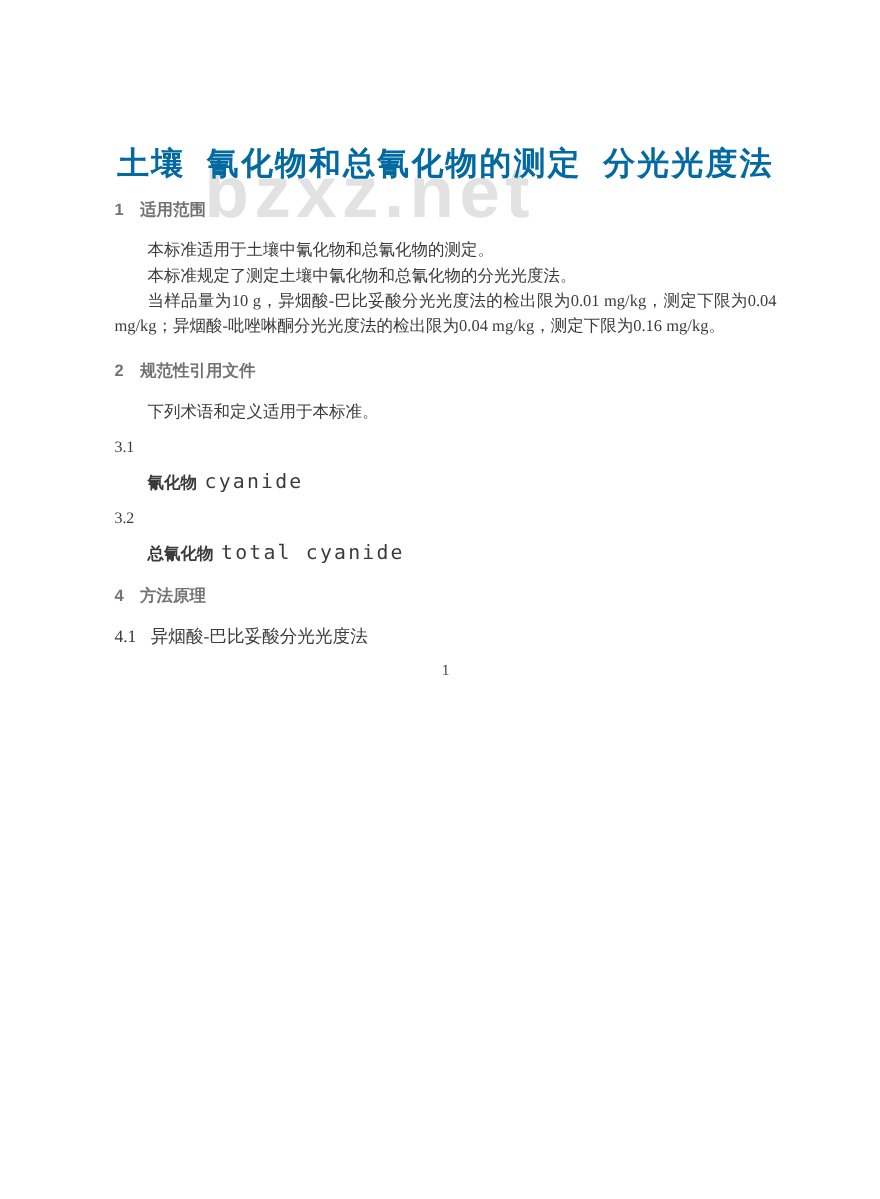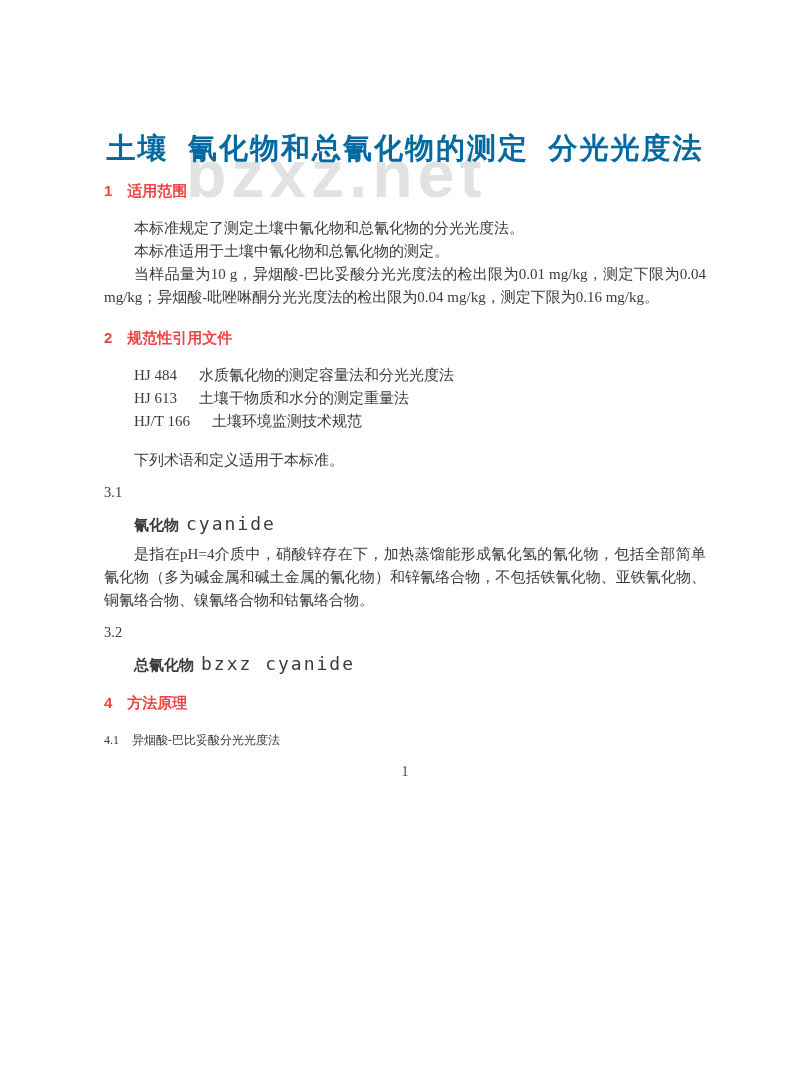--- a/index.html
+++ b/index.html
@@ -52,21 +52,21 @@
     text-indent: 2em;
     line-height: 24px;
     color: #353535;
   }
   .sec-heading {
     margin: 19px 0 0 0;
     font-family: "Liberation Sans", "DejaVu Sans", sans-serif;
     font-weight: bold;
     font-size: 15px;
     line-height: 20px;
-    color: #ef4444;
+    color: #737373;
   }
   .sec-heading .sec-num { margin-right: 15px; }
   [data-name="section-heading-1"] { margin-top: 15px; }
   [data-name="section-heading-2"] { }
   [data-name="section-heading-3"] { margin-top: 19px; }
   [data-name="section-heading-4"] { margin-top: 17px; }
   .para-group { margin-top: 16px; }
   .para {
     margin: 0;
     text-align: justify;
@@ -96,21 +96,21 @@
     font-size: 18px;
     letter-spacing: 2px;
   }
   .term-def {
     margin: 7px 0 0 0;
     text-align: justify;
     text-indent: 2em;
   }
   .subsec {
     margin: 16px 0 0 0;
-    font-size: 12px;
+    font-size: 16px;
   }
   .subsec .subsec-num { margin-right: 13px; }
   .page-num {
     margin: 8px 0 0 0;
     text-align: center;
     font-size: 14px;
     color: #4a4a4a;
   }
 </style>
 </head>
@@ -120,43 +120,37 @@
 
   <div class="watermark" data-name="watermark">bzxz.net</div>
 
   <div class="content" data-name="document-content">
 
     <h1 class="doc-title" data-name="document-title">土壤 氰化物和总氰化物的测定 分光光度法</h1>
 
 
     <h2 class="sec-heading" data-name="section-heading-1"><span class="sec-num" data-name="section-1-number">1</span><span data-name="section-1-title">适用范围</span></h2>
     <div class="para-group" data-name="section-1-body">
+      <p class="para" data-name="paragraph">本标准适用于土壤中氰化物和总氰化物的测定。</p>
       <p class="para" data-name="paragraph">本标准规定了测定土壤中氰化物和总氰化物的分光光度法。</p>
-      <p class="para" data-name="paragraph">本标准适用于土壤中氰化物和总氰化物的测定。</p>
       <p class="para" data-name="paragraph">当样品量为10 g，异烟酸-巴比妥酸分光光度法的检出限为0.01 mg/kg，测定下限为0.04 mg/kg；异烟酸-吡唑啉酮分光光度法的检出限为0.04 mg/kg，测定下限为0.16 mg/kg。</p>
     </div>
 
     <h2 class="sec-heading" data-name="section-heading-2"><span class="sec-num" data-name="section-2-number">2</span><span data-name="section-2-title">规范性引用文件</span></h2>
     <div class="para-group" data-name="section-2-body">
-      <div class="ref-list" data-name="reference-list">
-        <p class="ref-item" data-name="reference-item"><span class="ref-code" data-name="reference-code">HJ 484</span><span data-name="reference-name">水质氰化物的测定容量法和分光光度法</span></p>
-        <p class="ref-item" data-name="reference-item"><span class="ref-code" data-name="reference-code">HJ 613</span><span data-name="reference-name">土壤干物质和水分的测定重量法</span></p>
-        <p class="ref-item" data-name="reference-item"><span class="ref-code" data-name="reference-code">HJ/T 166</span><span data-name="reference-name">土壤环境监测技术规范</span></p>
-      </div>
     </div>
 
     <div class="para-group" data-name="section-3-body">
       <p class="para" data-name="terms-intro">下列术语和定义适用于本标准。</p>
 
       <p class="term-num" data-name="term-number">3.1</p>
       <p class="term-name" data-name="term-name"><span data-name="term-name-cn">氰化物</span><span class="term-en" data-name="term-name-en">cyanide</span></p>
-      <p class="term-def" data-name="term-definition">是指在pH=4介质中，硝酸锌存在下，加热蒸馏能形成氰化氢的氰化物，包括全部简单氰化物（多为碱金属和碱土金属的氰化物）和锌氰络合物，不包括铁氰化物、亚铁氰化物、铜氰络合物、镍氰络合物和钴氰络合物。</p>
 
       <p class="term-num" data-name="term-number">3.2</p>
-      <p class="term-name" data-name="term-name"><span data-name="term-name-cn">总氰化物</span><span class="term-en" data-name="term-name-en">bzxz cyanide</span></p>
+      <p class="term-name" data-name="term-name"><span data-name="term-name-cn">总氰化物</span><span class="term-en" data-name="term-name-en">total cyanide</span></p>
     </div>
 
     <h2 class="sec-heading" data-name="section-heading-4"><span class="sec-num" data-name="section-4-number">4</span><span data-name="section-4-title">方法原理</span></h2>
     <p class="subsec" data-name="subsection-heading"><span class="subsec-num" data-name="subsection-number">4.1</span><span data-name="subsection-title">异烟酸-巴比妥酸分光光度法</span></p>
 
     <p class="page-num" data-name="page-number">1</p>
 
   </div>
 </div>
 

